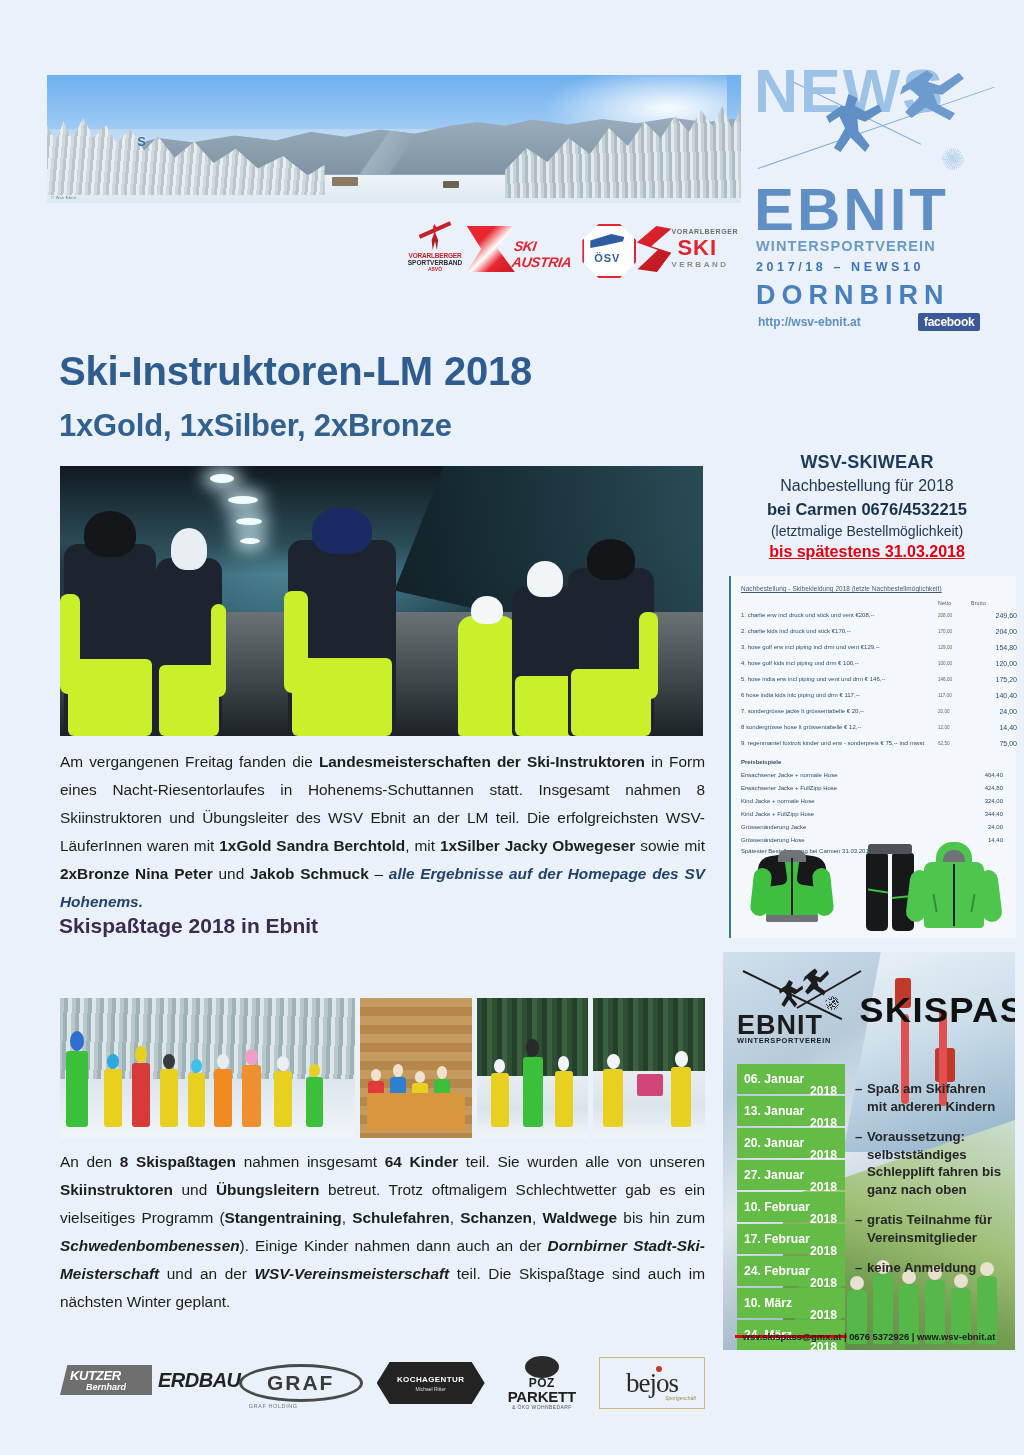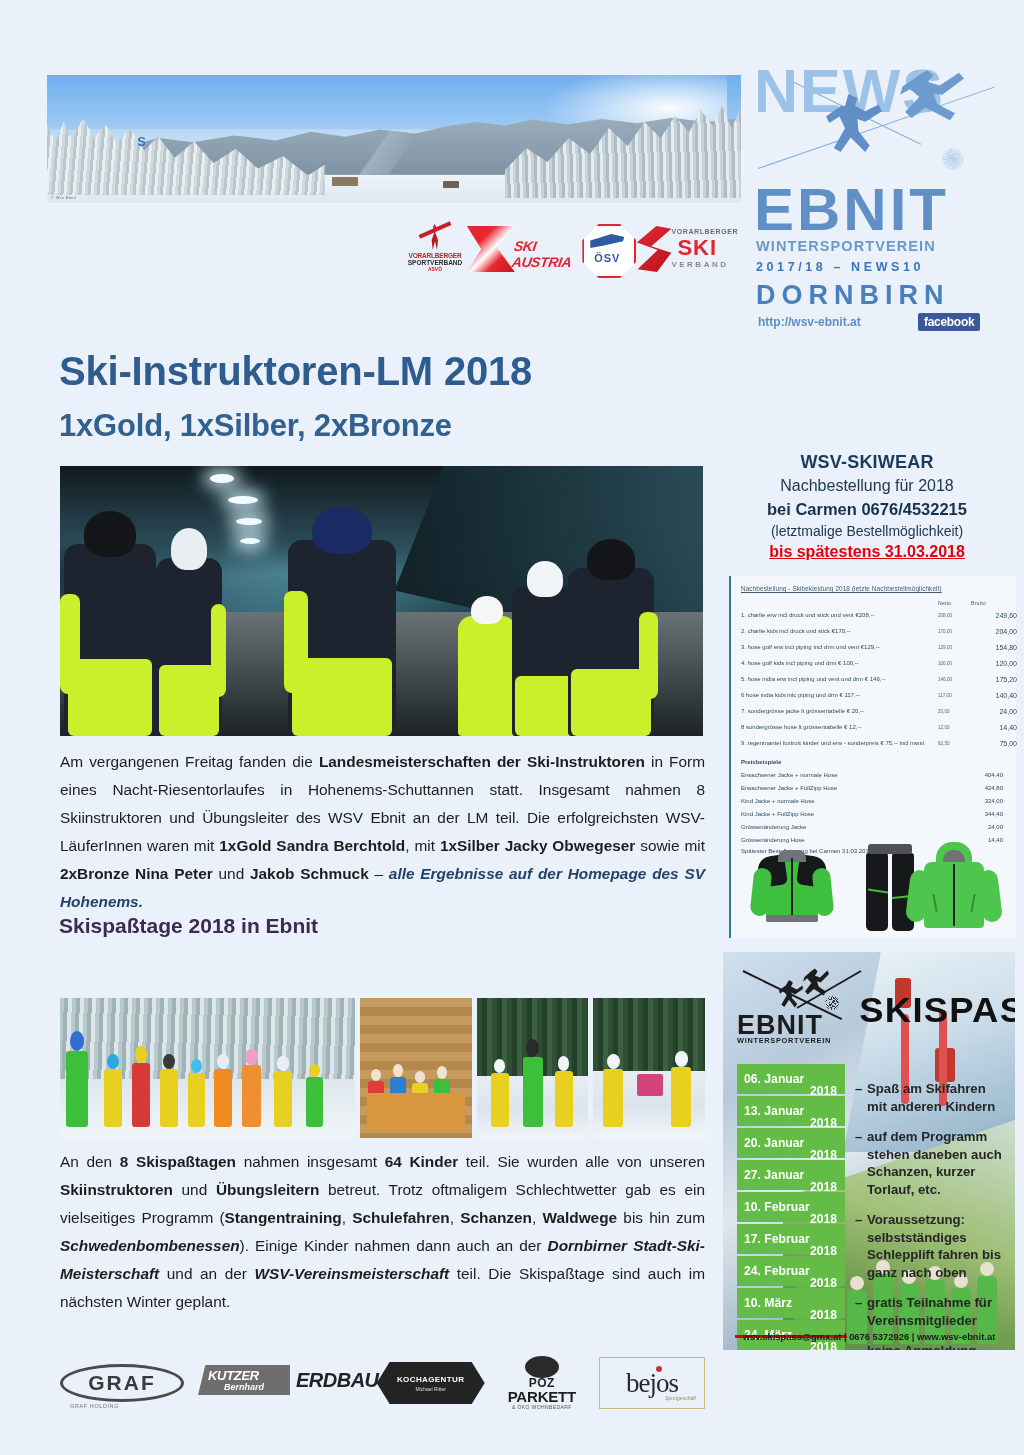--- a/index.html
+++ b/index.html
@@ -492,29 +492,29 @@
   <div class="body2">
     An den <b>8 Skispaßtagen</b> nahmen insgesamt <b>64 Kinder</b> teil. Sie wurden alle von unseren
     <b>Skiinstruktoren</b> und <b>Übungsleitern</b> betreut. Trotz oftmaligem Schlechtwetter gab es ein
     vielseitiges Programm (<b>Stangentraining</b>, <b>Schulefahren</b>, <b>Schanzen</b>, <b>Waldwege</b>
     bis hin zum <i>Schwedenbombenessen</i>). Einige Kinder nahmen dann auch an der
     <i>Dornbirner Stadt-Ski-Meisterschaft</i> und an der <i>WSV-Vereinsmeisterschaft</i> teil.
     Die Skispaßtage sind auch im nächsten Winter geplant.
   </div>
 
   <div class="sponsors">
-    <div class="sp sp-graf">
-      <div class="oval">GRAF</div>
-      <div class="sub">GRAF HOLDING</div>
-    </div>
     <div class="sp sp-kutz">
       <div class="badge"></div>
       <div class="k1">KUTZER</div>
       <div class="k2">Bernhard</div>
       <div class="erd">ERDBAU</div>
+    </div>
+    <div class="sp sp-graf">
+      <div class="oval">GRAF</div>
+      <div class="sub">GRAF HOLDING</div>
     </div>
     <div class="sp sp-koch">
       <div class="hexa">
         <div class="t">KOCHAGENTUR</div>
         <div class="s">Michael Ritter</div>
       </div>
     </div>
     <div class="sp sp-poz">
       <div>
         <div class="bear"></div>
@@ -730,21 +730,20 @@
         <span class="yy">2018</span>
       </div>
       <div class="d strike">
         <span class="dd">24. März</span>
         <span class="yy">2018</span>
       </div>
     </div>
 
     <div class="bullets">
       <div class="bl">Spaß am Skifahren mit anderen Kindern</div>
-      <div class="bl">auf dem Programm stehen daneben auch Schanzen, kurzer Torlauf, etc.</div>
       <div class="bl">Voraussetzung: selbstständiges Schlepplift fahren bis ganz nach oben</div>
       <div class="bl">gratis Teilnahme für Vereinsmitglieder</div>
       <div class="bl">keine Anmeldung</div>
     </div>
 
     <div class="ss-foot">wsv.skispass@gmx.at  |  0676 5372926  |  www.wsv-ebnit.at</div>
   </div>
 
 </div>
 

